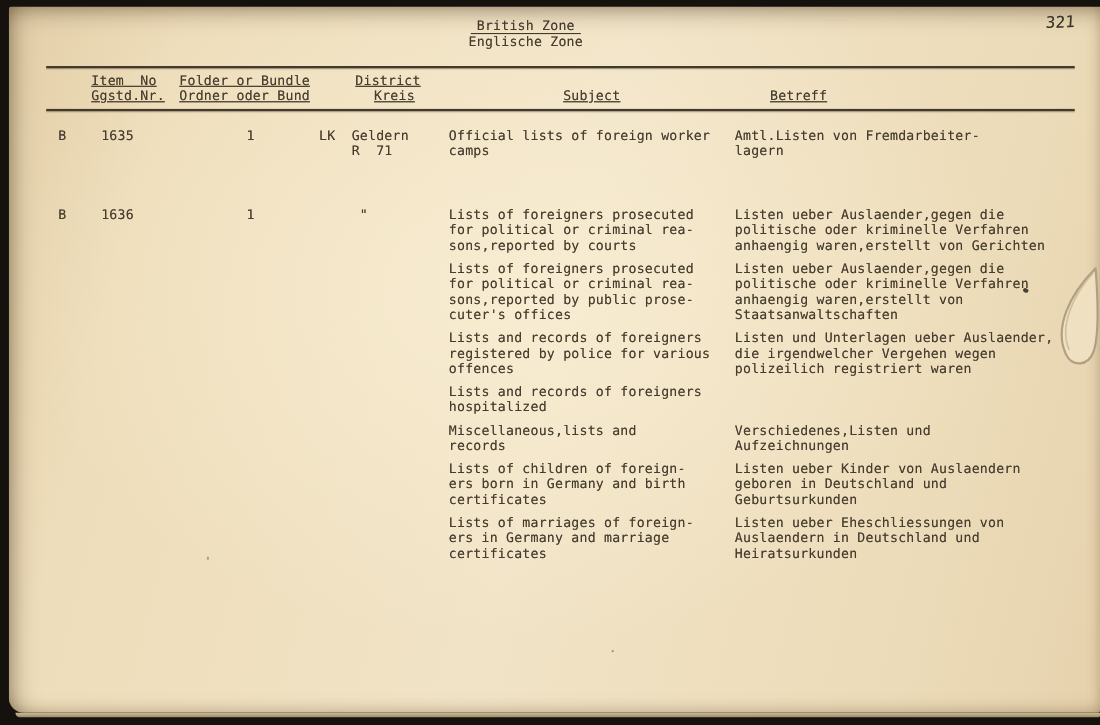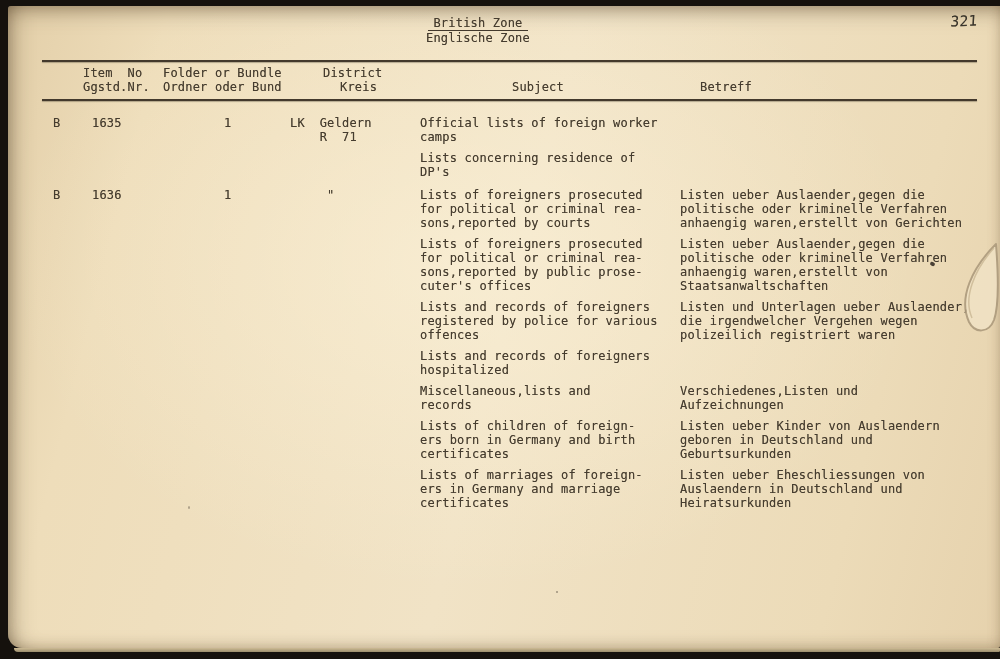--- a/index.html
+++ b/index.html
@@ -19,21 +19,21 @@
       inset -6px 0 14px -8px rgba(120,95,60,.35),
       inset 0 -10px 16px -10px rgba(120,95,60,.35);
     border-radius:3px 0 2px 14px;
     color:#453c2f;
     font-size:12px;line-height:14px;letter-spacing:.2px;
   }
   .page::after{ 
     content:"";position:absolute;left:6px;right:0;bottom:-4px;height:4px;
     background:linear-gradient(#cdbb94,#9a8c6c);border-radius:0 0 2px 6px;
   }
-  .txt{position:absolute;white-space:pre;text-shadow:0 0 .6px rgba(70,58,40,.55);}
+  .txt{position:absolute;white-space:pre;text-shadow:0 0 .6px rgba(70,58,40,.55);text-decoration:underline;}
   .title-block{position:absolute;left:300px;top:10px;width:340px;text-align:center;}
   .title{display:inline-block;border-bottom:1.6px solid #43392c;padding:0 5px 0 5px;
          white-space:pre;text-shadow:0 0 .6px rgba(70,58,40,.55);}
   .subtitle{margin-top:0;white-space:pre;text-shadow:0 0 .6px rgba(70,58,40,.55);}
   .page-number{
     position:absolute;left:930px;top:8px;width:52px;text-align:center;
     font-size:14.5px;color:#3a352c;transform:rotate(-2deg) skewX(-5deg);
     text-shadow:0 0 .5px rgba(60,52,38,.5);
   }
   .rule{position:absolute;left:34px;width:935px;height:2px;background:#43392c;
@@ -41,21 +41,21 @@
   .rule-top{top:54px;}
   .rule-mid{top:93px;}
   .entry{position:absolute;left:0;right:0;}
   .entry .col{position:absolute;top:0;white-space:pre;text-shadow:0 0 .6px rgba(70,58,40,.55);}
   .col-section{left:45px;}
   .col-item{left:84px;}
   .col-folder{left:216px;}
   .col-district{left:282px;}
   .items{position:absolute;left:400px;top:0;width:575px;}
   .pair{display:flex;margin:0 0 7px 0;}
-  .subj{width:260px;white-space:pre;text-shadow:0 0 .6px rgba(70,58,40,.55);margin-left:12px;}
+  .subj{width:260px;white-space:pre;text-shadow:0 0 .6px rgba(70,58,40,.55);}
   .betr{flex:1;white-space:pre;text-shadow:0 0 .6px rgba(70,58,40,.55);}
   .entry-0{top:110px;}
   .entry-1{top:182px;}
   .artifact{position:absolute;left:938px;top:236px;width:56px;height:96px;}
   .speck{position:absolute;background:#4a4136;border-radius:50%;}
   .speck-a{left:922px;top:256px;width:5px;height:4px;transform:rotate(25deg);}
   .speck-b{left:548px;top:585px;width:2px;height:2px;opacity:.5;}
   .speck-c{left:180px;top:500px;width:2px;height:3px;opacity:.4;}
 </style>
 </head>
@@ -85,24 +85,24 @@
   <div class="entry entry-0">
     <div class="col col-section">B</div>
     <div class="col col-item">1635</div>
     <div class="col col-folder">1</div>
     <div class="col col-district">LK  Geldern
     R  71</div>
     <div class="items">
       <div class="pair">
         <div class="subj">Official lists of foreign worker
 camps</div>
+        <div class="betr">Amtl.Listen von Fremdarbeiter-
+lagern</div>
       </div>
       <div class="pair">
-        <div class="subj">Lists concerning residence of
-DP's</div>
       </div>
     </div>
   </div>
 
   <div class="entry entry-1">
     <div class="col col-section">B</div>
     <div class="col col-item">1636</div>
     <div class="col col-folder">1</div>
     <div class="col col-district">     "</div>
     <div class="items">

